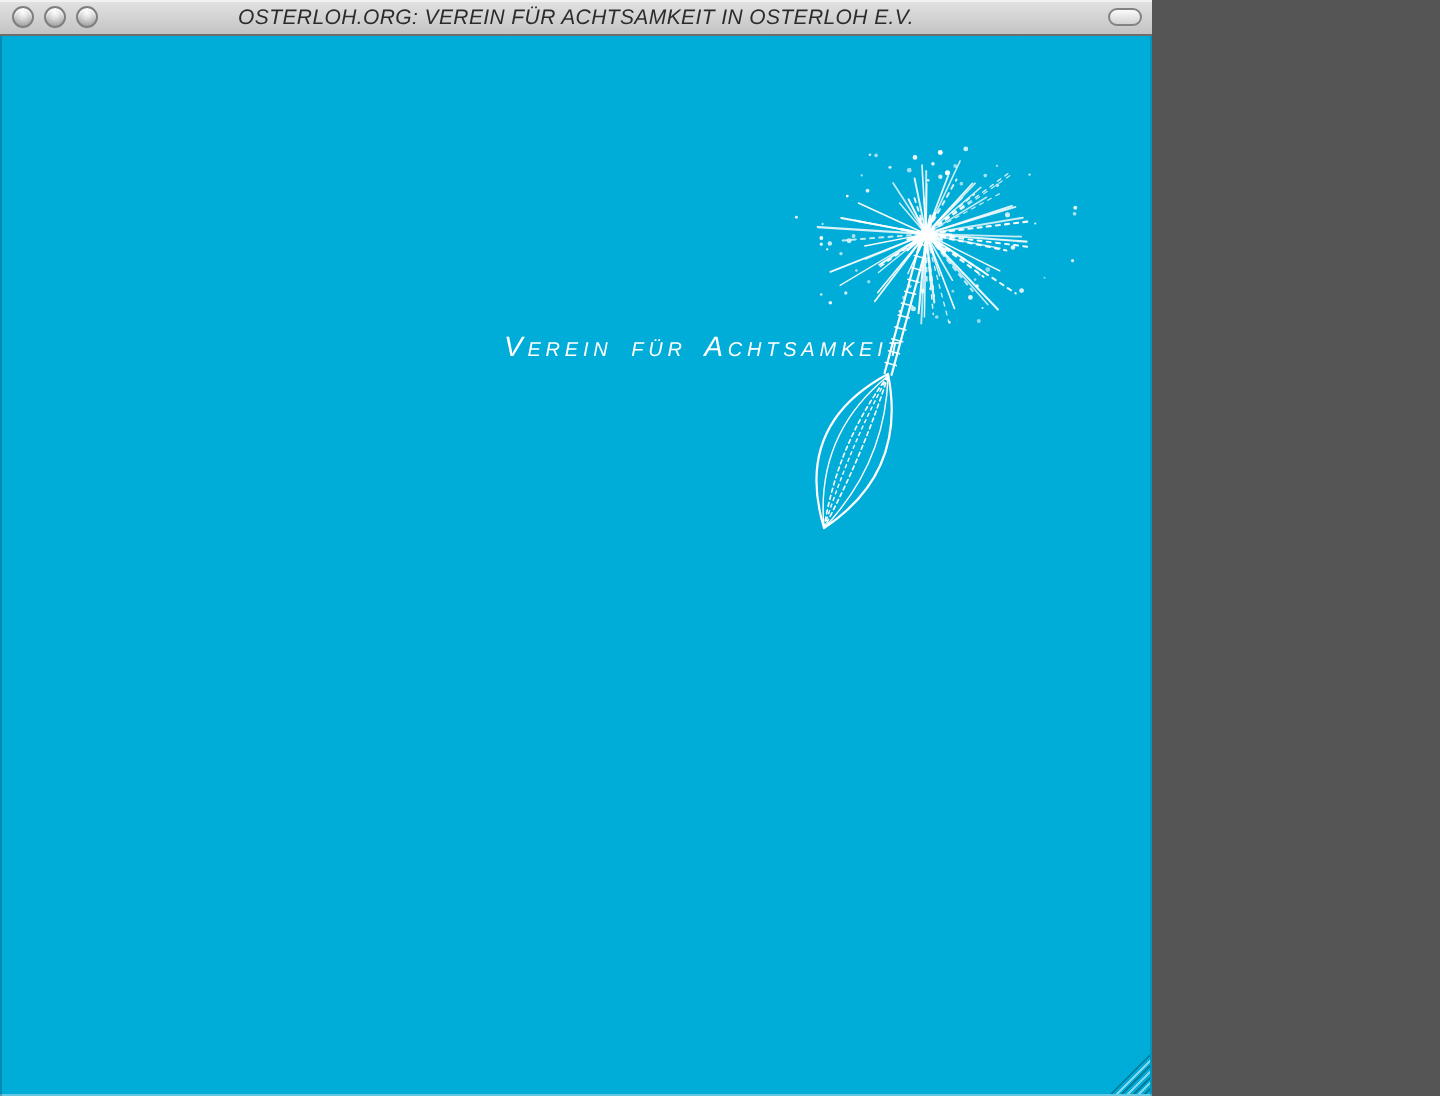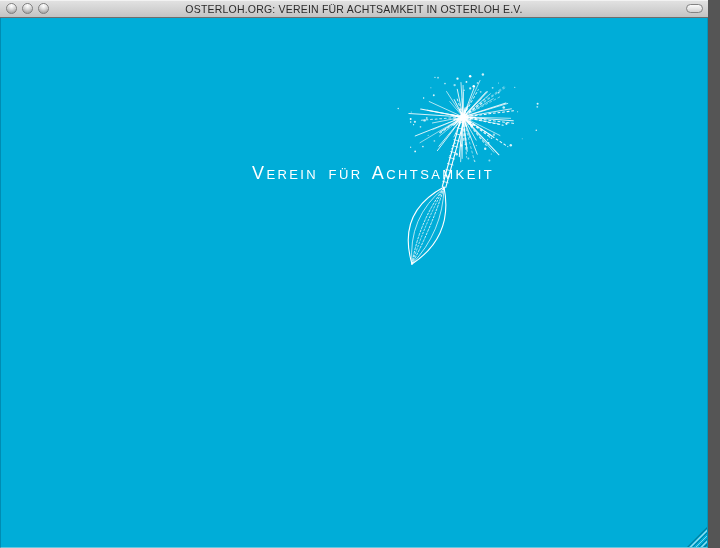--- a/index.html
+++ b/index.html
@@ -1,20 +1,21 @@
 <!DOCTYPE html>
 <html><head>
 <meta charset="utf-8">
 <style>
   html, body { margin: 0; padding: 0; width: 720px; height: 548px; overflow: hidden; }
   body { font-family: "Liberation Sans", sans-serif; background: #555; }
 
   .window {
-    position: relative; width: 708px; height: 548px;
+    position: relative; width: 576px; height: 548px;
     background: #00ADD8;
+    font-style: italic;
   }
 
   
   .titlebar {
     position: relative; height: 17px;
     background: linear-gradient(#e3e3e3, #d2d2d2 55%, #c3c3c3);
     border-bottom: 1px solid #6e6e6e;
     box-shadow: inset 0 1px 0 #f2f2f2;
   }
   .window-title {
@@ -51,21 +52,21 @@
                 inset -1px 0 0 rgba(0,45,65,0.18),
                 inset 0 -1px 0 rgba(225,232,236,0.45);
   }
   .illustration {
     position: absolute; top: 0; left: 0;
     pointer-events: none;
   }
   .heading {
     position: absolute; left: 252px; top: 148px;
     display: flex; gap: 18px;
-    font-size: 18px; line-height: 14px;
+    font-size: 14px; line-height: 14px;
     font-variant: small-caps;
     font-variant-caps: small-caps;
     letter-spacing: 2.4px; word-spacing: 3px;
     white-space: nowrap;
   }
   .resize-grip {
     position: absolute; right: 1px; bottom: 1px;
     width: 20px; height: 20px;
     background:
       repeating-linear-gradient(135deg,

